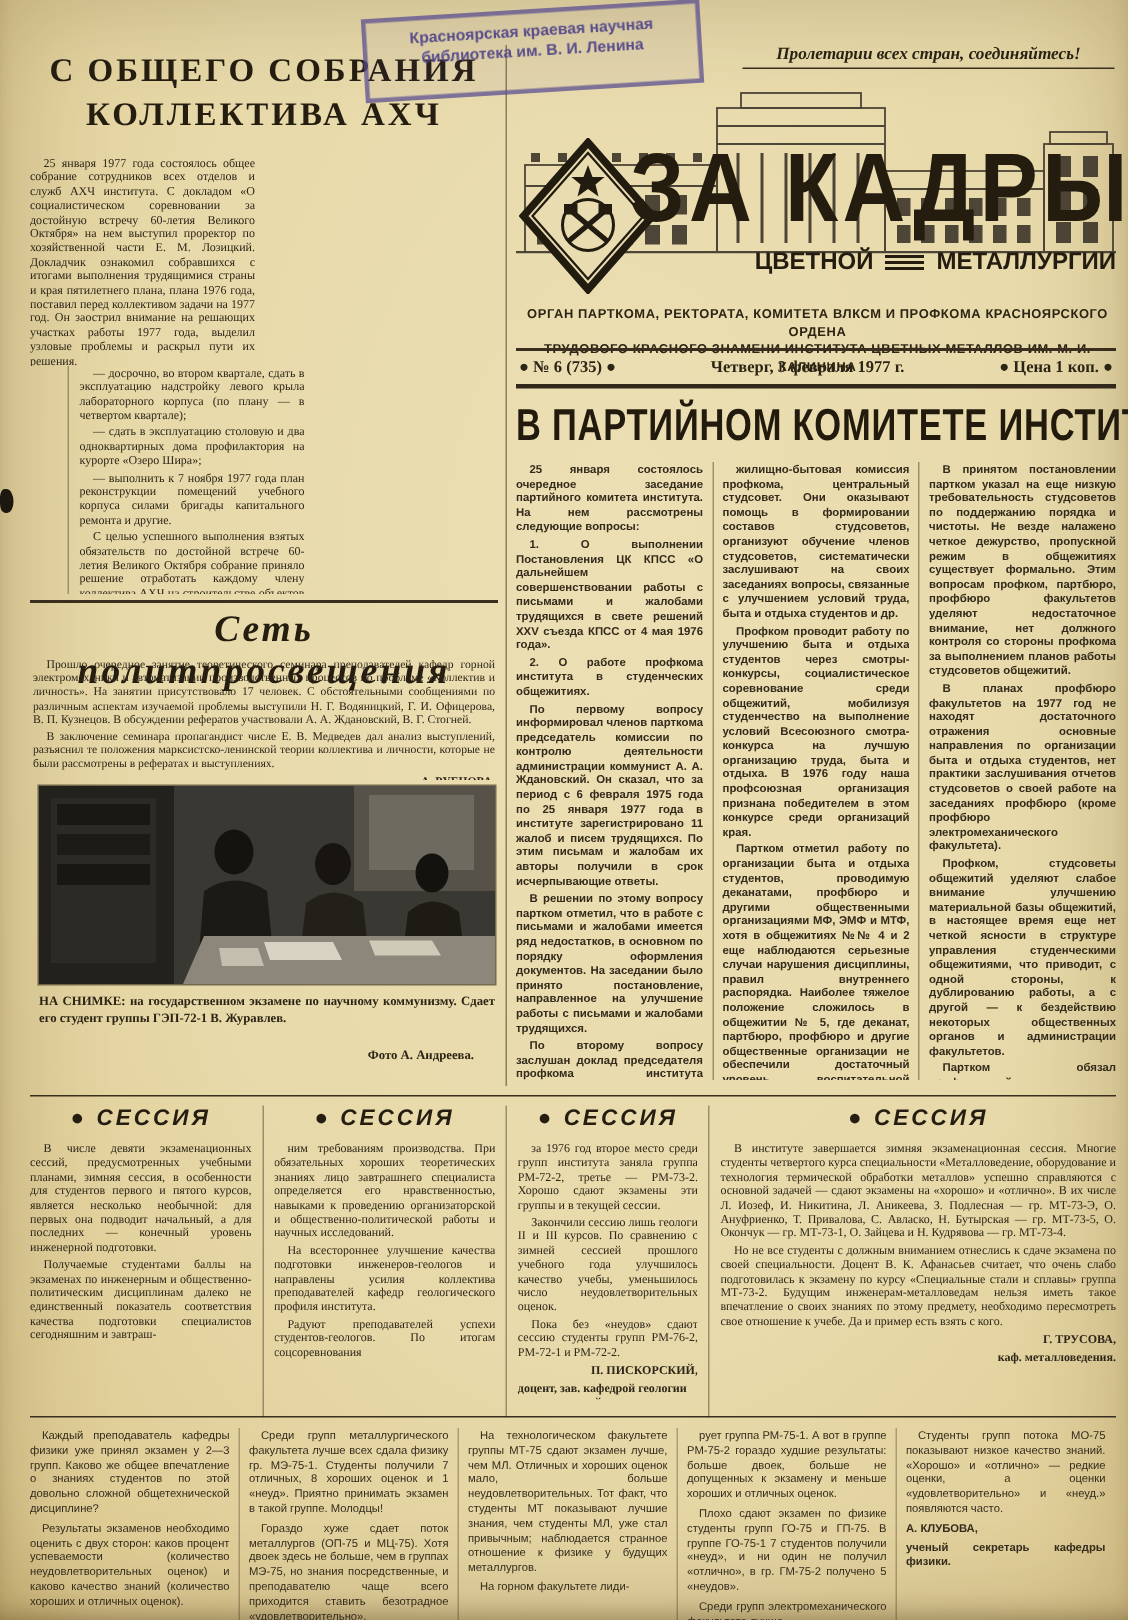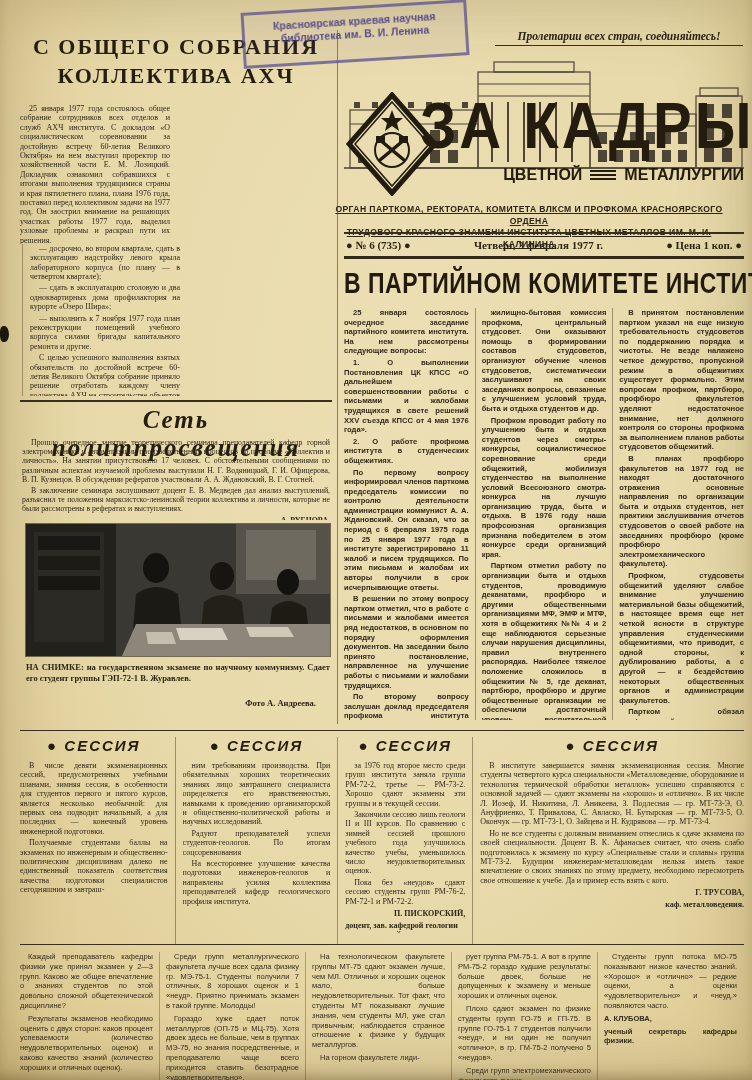--- a/index.html
+++ b/index.html
@@ -21,21 +21,21 @@
   
   .bodytext{font-size:8px;line-height:9.4px;text-align:justify;overflow:hidden;}
   .bodytext p{margin:0 0 2px 0;text-indent:9px;}
   .boldbody{font-family:"Liberation Sans","DejaVu Sans",sans-serif;font-weight:bold;font-size:7.6px;line-height:9.6px;color:#332a1b;}
   .sig-name{font-weight:bold;text-align:right;text-indent:0 !important;margin-top:3px !important;}
   .sig-role{font-weight:bold;text-align:left;text-indent:0 !important;}
   
   .akhch-title{font-weight:bold;font-size:22px;line-height:29px;letter-spacing:2px;text-align:center;color:#241d10;}
   .cols2{display:flex;gap:0;flex-direction:column;}
   .cols2 .col{width:150px;}
-  .cols2 .col+.col{border-left:1px solid rgba(62,50,30,.4);padding-left:7px;margin-left:2px;}
+  .cols2 .col+.col{border-left:1px solid rgba(62,50,30,.4);padding-left:7px;margin-left:25px;}
   
   .politpros-title{font-weight:bold;font-size:25px;letter-spacing:2px;text-align:center;color:#241d10;font-style:italic;}
   
   .slogan{font-style:italic;font-size:11.5px;font-weight:bold;text-align:center;color:#2a2213;
           border-bottom:1px solid #3a2f1e;padding-bottom:3px;}
   .bigtitle{font-family:"Liberation Sans","DejaVu Sans",sans-serif;font-weight:bold;font-size:58px;
             letter-spacing:3px;color:#231c0f;transform:scaleY(1.12);transform-origin:center top;
             text-align:center;white-space:nowrap;}
   .subtitle{font-family:"Liberation Sans","DejaVu Sans",sans-serif;font-weight:bold;font-size:16px;
             color:#231c0f;display:flex;align-items:center;justify-content:flex-end;gap:8px;white-space:nowrap;}
@@ -100,21 +100,21 @@
       <p class="sig-name">А. КОЛЛЕКТИВА,</p>
       <p class="sig-role">председатель профбюро АХЧ.</p>
     </div>
   </div>
 
   <div class="abs hrule med" style="left:20px;top:400px;width:312px;"></div>
 
   <div class="abs politpros-title" style="left:20px;top:406px;width:312px;">Сеть политпросвещения</div>
   <div class="abs bodytext" style="left:22px;top:438px;width:308px;height:82px;font-size:7.8px;line-height:9.2px;">
     <p>Прошло очередное занятие теоретического семинара преподавателей кафедр горной электромеханики и автоматизации производственных процессов по проблеме «Коллектив и личность». На занятии присутствовало 17 человек. С обстоятельными сообщениями по различным аспектам изучаемой проблемы выступили Н. Г. Водяницкий, Г. И. Офицерова, В. П. Кузнецов. В обсуждении рефератов участвовали А. А. Ждановский, В. Г. Стогней.</p>
-    <p>В заключение семинара заслушивают доцент Е. В. Медведев дал анализ выступлений, разъяснил те положения марксистско-ленинской теории коллектива и личности, которые не были рассмотрены в рефератах и выступлениях.</p>
+    <p>В заключение семинара пропагандист числе Е. В. Медведев дал анализ выступлений, разъяснил те положения марксистско-ленинской теории коллектива и личности, которые не были рассмотрены в рефератах и выступлениях.</p>
     <p class="sig-name" style="margin-top:1px !important;">А. РУБЦОВА,</p>
 
   </div>
 
   <div class="abs photo-frame" style="left:26px;top:524px;width:304px;height:132px;">
     <svg width="304" height="132" viewBox="0 0 304 132">
       <rect x="0" y="0" width="304" height="132" fill="#3a3832"></rect>
       <rect x="0" y="0" width="90" height="132" fill="#23211c"></rect>
       <rect x="8" y="8" width="70" height="110" fill="#2c2a24"></rect>
       <rect x="12" y="12" width="62" height="14" fill="#1a1814"></rect>
@@ -234,21 +234,21 @@
   </svg>
 
   <div class="abs bigtitle" style="left:420px;top:88px;width:328px;">ЗА КАДРЫ</div>
 
   <div class="abs subtitle" style="left:400px;top:166px;width:344px;">
     <span>ЦВЕТНОЙ</span>
     <span class="tripledash"></span>
     <span>МЕТАЛЛУРГИИ</span>
   </div>
 
-  <div class="abs orgline" style="left:330px;top:204px;width:398px;text-decoration:underline;">
+  <div class="abs orgline" style="left:346px;top:204px;width:398px;">
     <div>ОРГАН ПАРТКОМА, РЕКТОРАТА, КОМИТЕТА ВЛКСМ И ПРОФКОМА КРАСНОЯРСКОГО ОРДЕНА</div>
     <div>ТРУДОВОГО КРАСНОГО ЗНАМЕНИ ИНСТИТУТА ЦВЕТНЫХ МЕТАЛЛОВ ИМ. М. И. КАЛИНИНА</div>
   </div>
 
   <div class="abs hrule med" style="left:344px;top:232px;width:400px;"></div>
   <div class="abs issuebar" style="left:346px;top:236px;width:396px;height:18px;">
     <span>
       <span>●</span>
       <span>№ 6 (735)</span>
       <span>●</span>
@@ -297,22 +297,22 @@
         <p>Получаемые студентами баллы на экзаменах по инженерным и общественно-политическим дисциплинам далеко не единственный показатель соответствия качества подготовки специалистов сегодняшним и завтраш-</p>
       </div>
     </div>
     <div class="sessia-cell" style="width:150px;">
       <div class="sessia-head">
         <span>●</span>
         <span>СЕССИЯ</span>
       </div>
       <div class="bodytext" style="height:172px;">
         <p>ним требованиям производства. При обязательных хороших теоретических знаниях лицо завтрашнего специалиста определяется его нравственностью, навыками к проведению организаторской и общественно-политической работы и научных исследований.</p>
+        <p>На всестороннее улучшение качества подготовки инженеров-геологов и направлены усилия коллектива преподавателей кафедр геологического профиля института.</p>
         <p>Радуют преподавателей успехи студентов-геологов. По итогам соцсоревнования</p>
-        <p>На всестороннее улучшение качества подготовки инженеров-геологов и направлены усилия коллектива преподавателей кафедр геологического профиля института.</p>
       </div>
     </div>
     <div class="sessia-cell" style="width:122px;">
       <div class="sessia-head">
         <span>●</span>
         <span>СЕССИЯ</span>
       </div>
       <div class="bodytext" style="height:172px;">
         <p>за 1976 год второе место среди групп института заняла группа РМ-72-2, третье — РМ-73-2. Хорошо сдают экзамены эти группы и в текущей сессии.</p>
         <p>Закончили сессию лишь геологи II и III курсов. По сравнению с зимней сессией прошлого учебного года улучшилось качество учебы, уменьшилось число неудовлетворительных оценок.</p>

